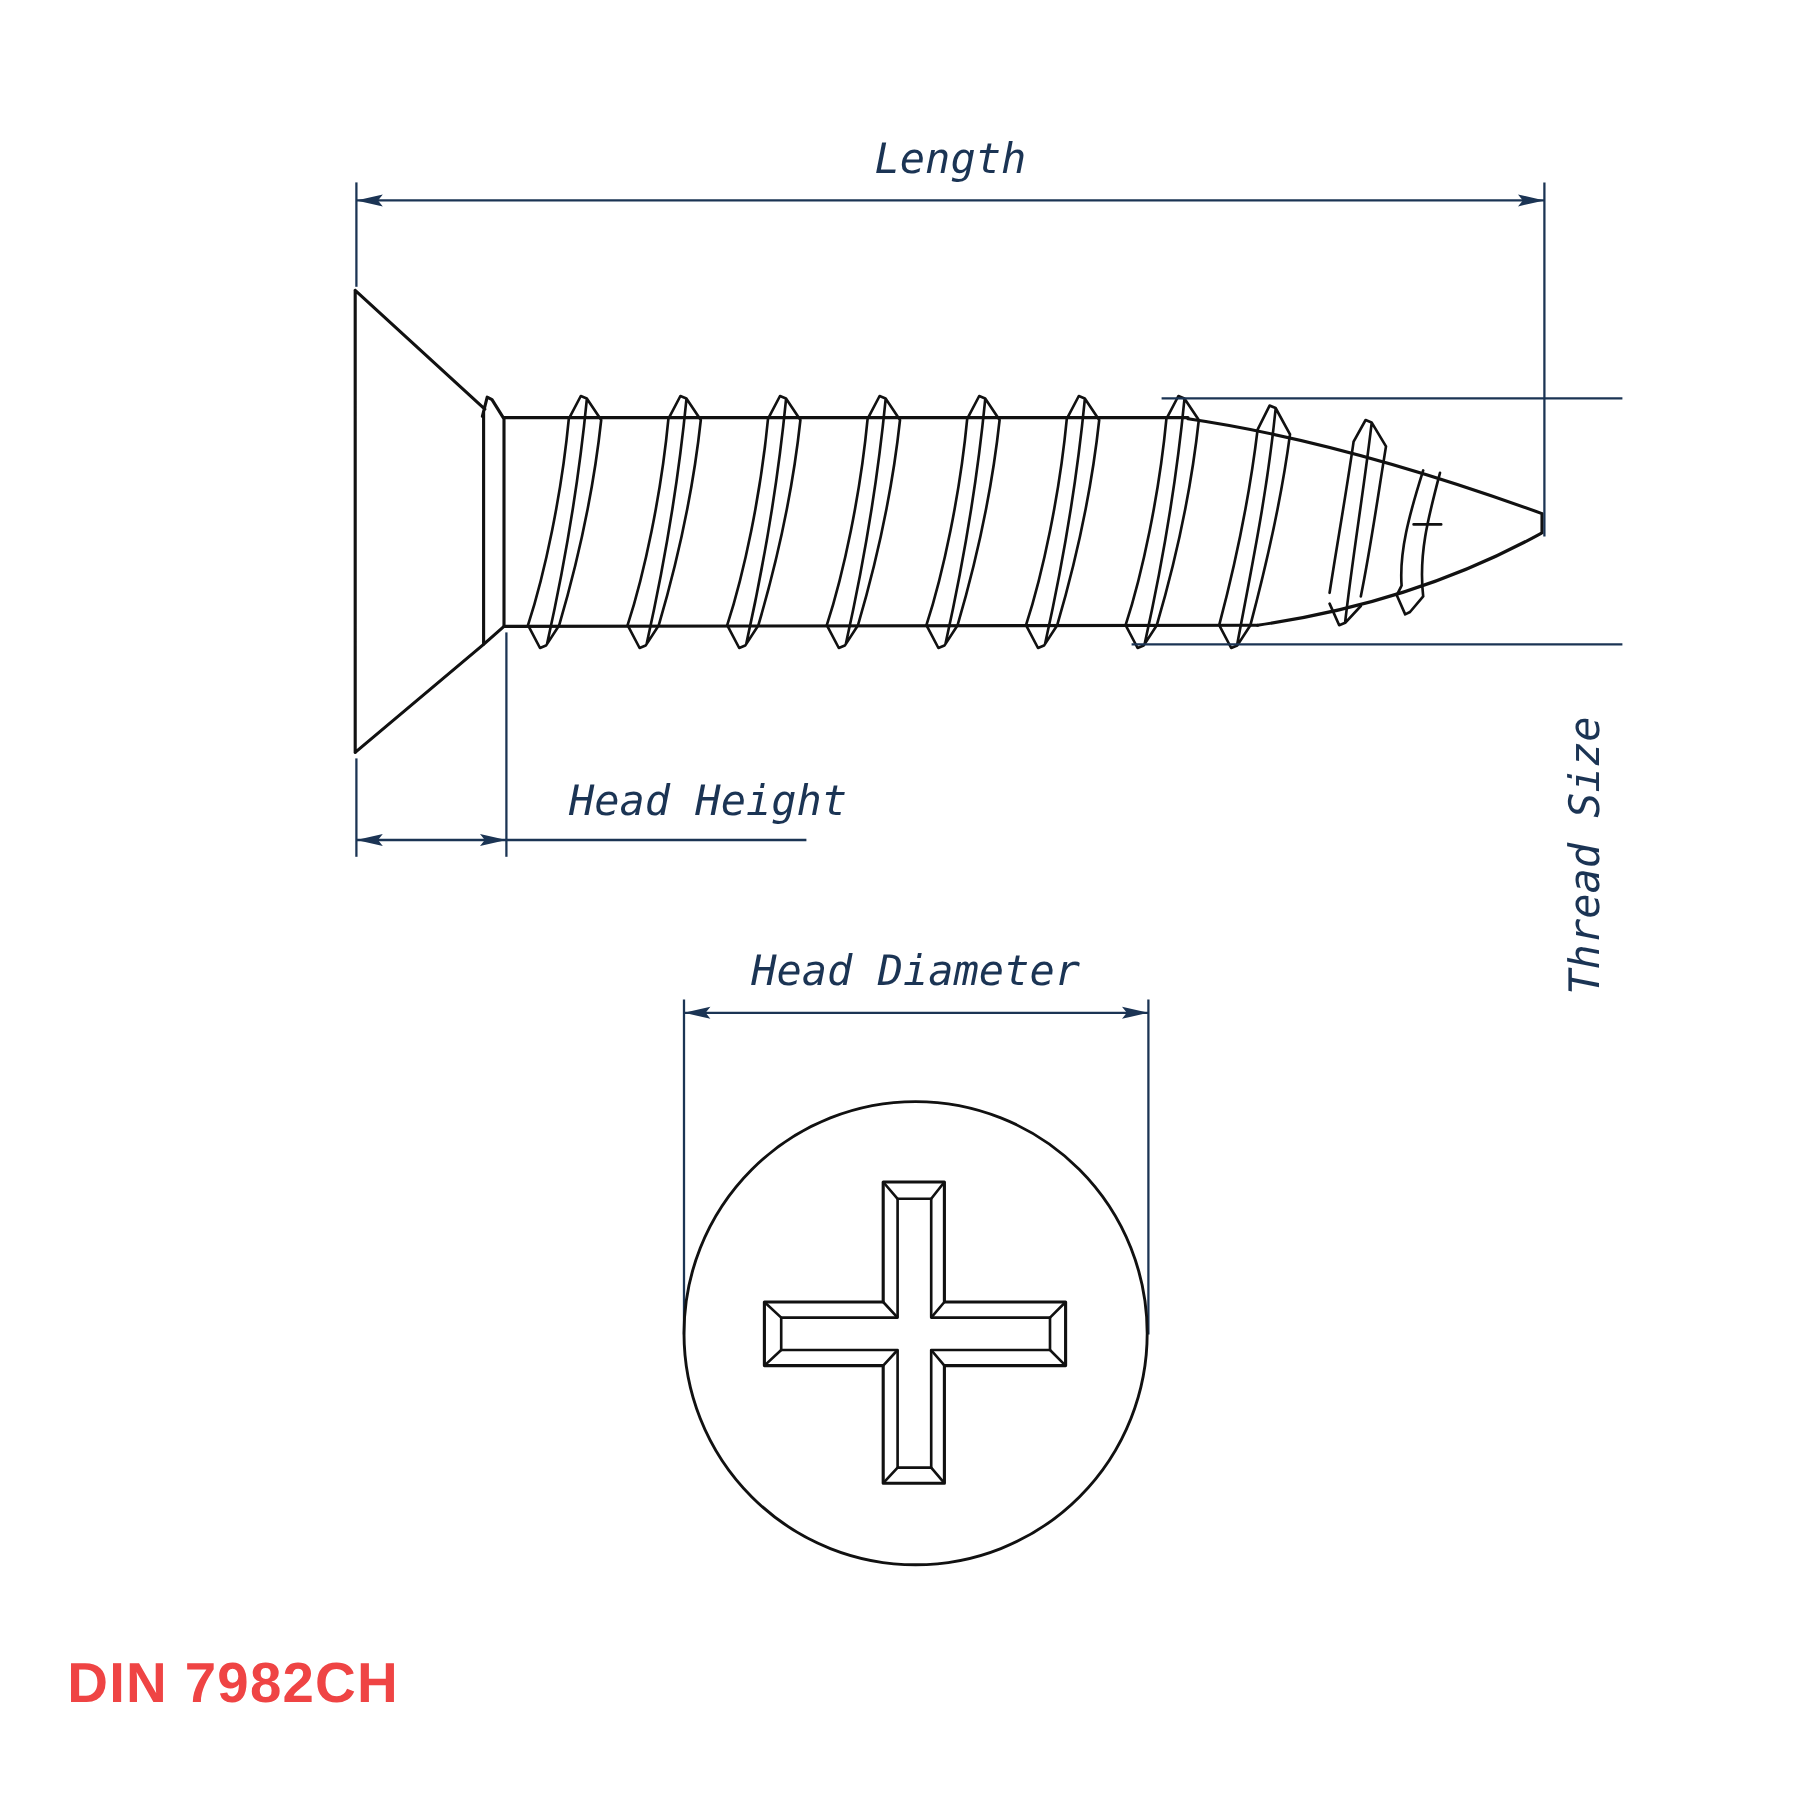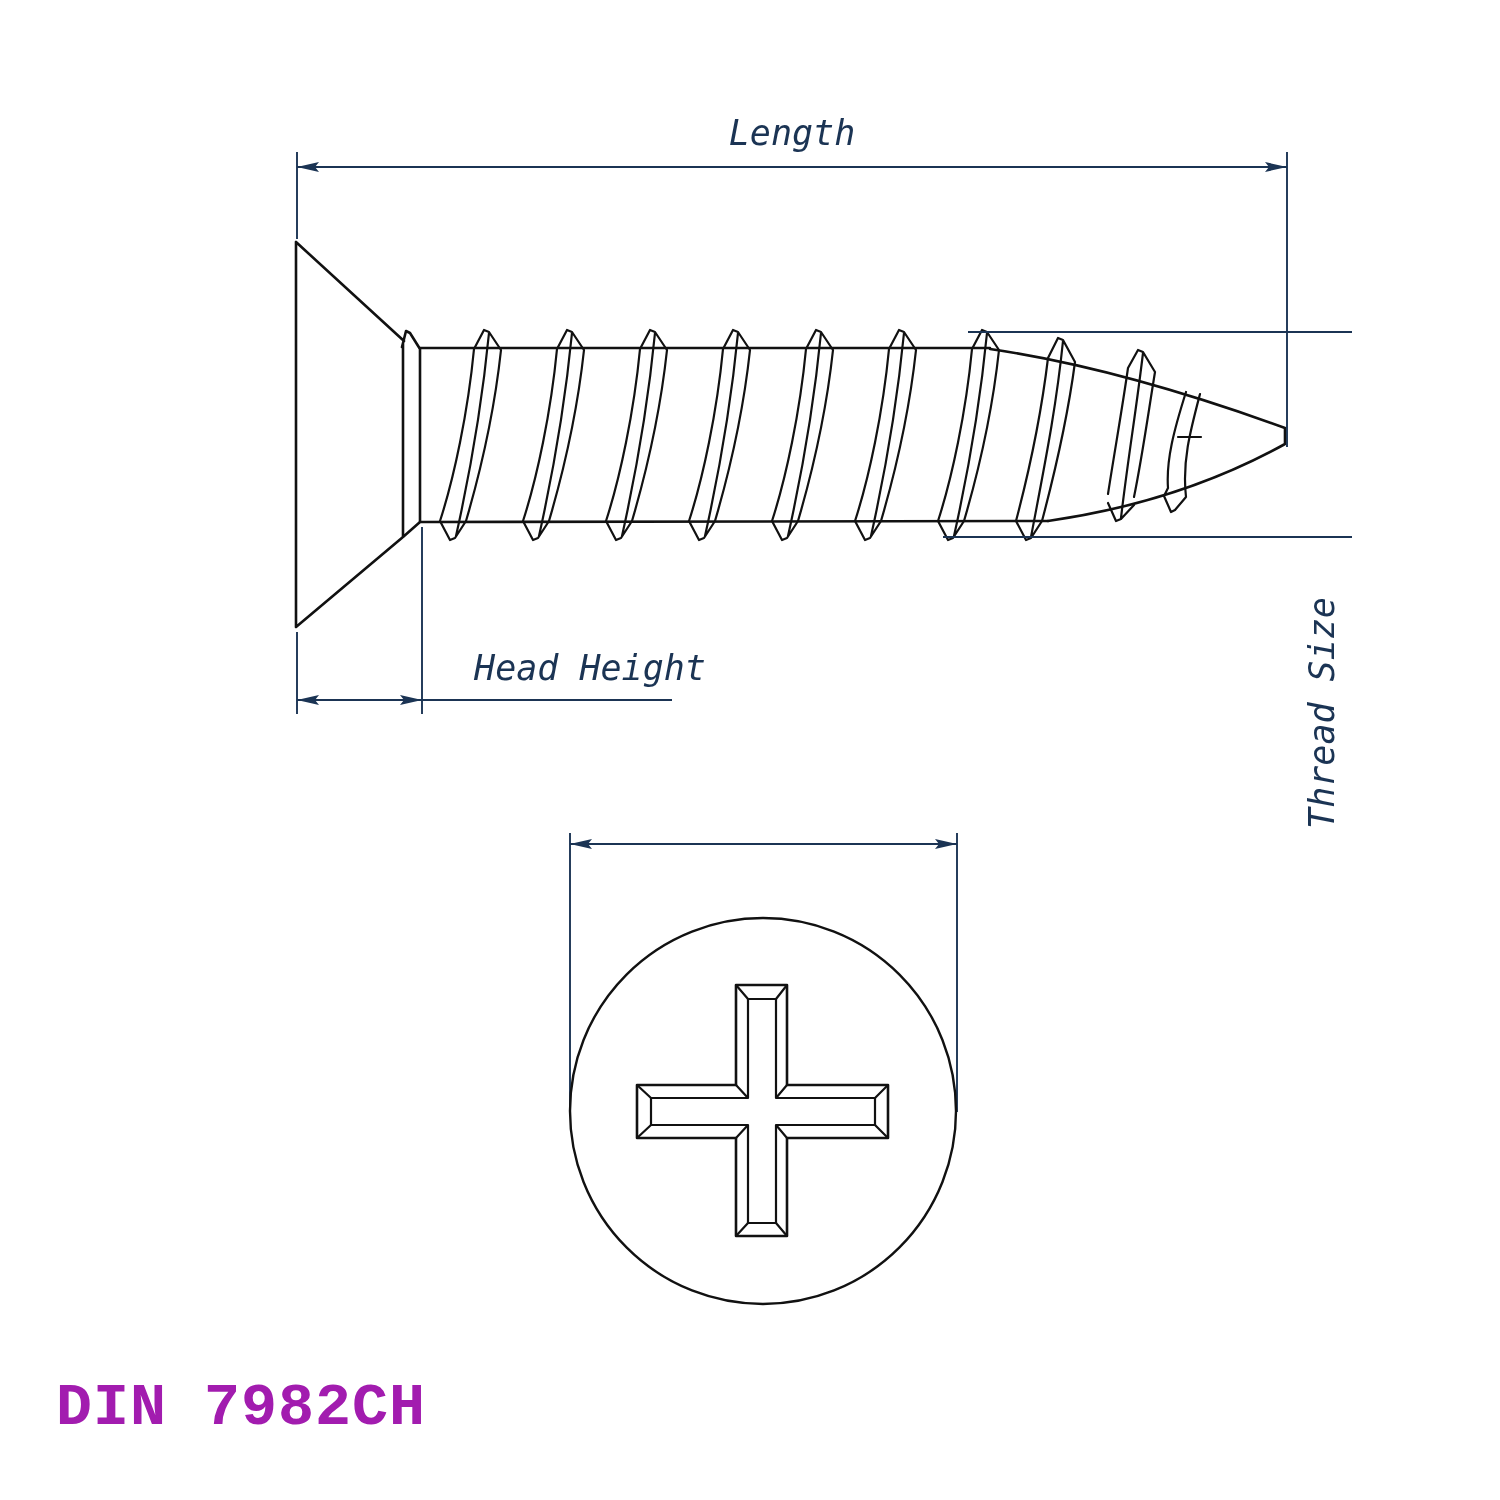--- a/index.html
+++ b/index.html
@@ -20,26 +20,26 @@
     color:#1b3454;
     white-space:nowrap;
   }
   .dim-label.center{transform:translateX(-50%);}
   .dim-label.vertical{
     transform:translate(-50%,-50%) rotate(-90deg);
   }
   .doc-title{
     position:absolute;
     left:56px;top:1378px;
-    font-family:Liberation Mono, monospace;
+    font-family:Liberation Sans, sans-serif;
     font-weight:700;
-    font-size:60px;
+    font-size:47px;
     line-height:1;
     letter-spacing:1px;
-    color:#a21caf;
+    color:#ef4444;
     white-space:nowrap;
   }
 </style>
 </head>
 <body>
 
 <div class="canvas">
 
   <svg class="drawing-svg" viewBox="0 0 1500 1500">
     <defs>
@@ -136,16 +136,17 @@
                M736 1138 L748 1125 M736 1085 L748 1098"></path>
     </g>
   </svg>
 
   <div class="dim-label center" style="left:792px;top:116px;">Length</div>
 
   <div class="dim-label center" style="left:550px;top:651px;margin-left:40px;">Head Height</div>
 
   <div class="dim-label vertical" style="left:1322px;top:713px;">Thread Size</div>
 
+  <div class="dim-label center" style="left:763px;top:793px;">Head Diameter</div>
 
   <div class="doc-title">DIN 7982CH</div>
 
 </div>
 
 </body></html>

